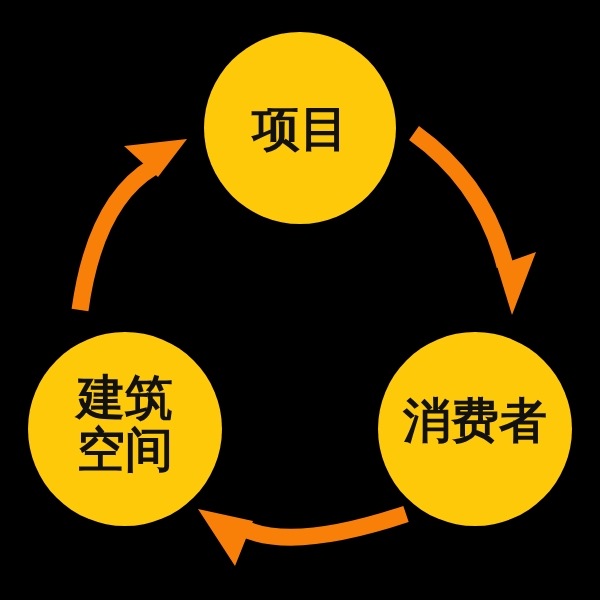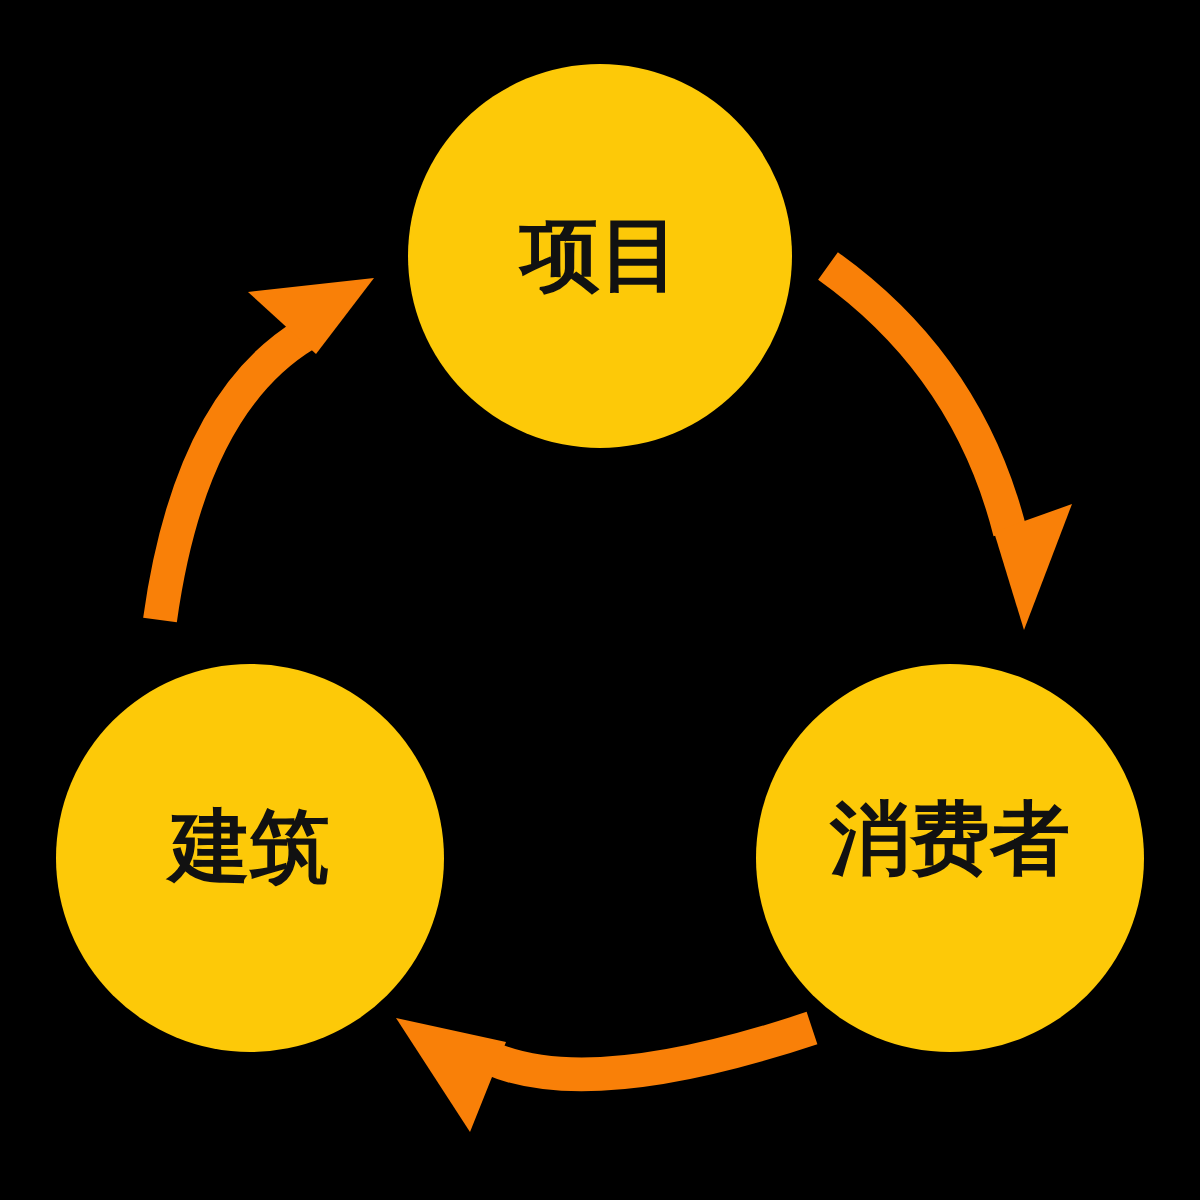--- a/index.html
+++ b/index.html
@@ -29,21 +29,21 @@
   }
   .node-label {
     position: absolute;
     display: flex;
     flex-direction: column;
     align-items: center;
     justify-content: center;
     text-align: center;
     color: #111111;
     font-weight: 900;
-    font-size: 40px;
+    font-size: 48px;
     line-height: 52px;
     letter-spacing: 0;
     box-sizing: border-box;
     pointer-events: none;
   }
   .label-top    { left: 204px; top: 32px;  width: 192px; height: 192px; }
   .label-bleft  { left: 28px;  top: 332px; width: 194px; height: 194px; padding-bottom: 10px; font-family: Liberation Serif, serif; }
   .label-bright { left: 378px; top: 328px; width: 194px; height: 194px; padding-bottom: 10px; }
 </style>
 </head>
@@ -76,15 +76,16 @@
   <div class="node-label label-top">
     <div>项目</div>
   </div>
 
   <div class="node-label label-bright">
     <div>消费者</div>
   </div>
 
   <div class="node-label label-bleft">
     <div>建筑</div>
+    <div>空间</div>
   </div>
 
 </div>
 
 </body></html>

